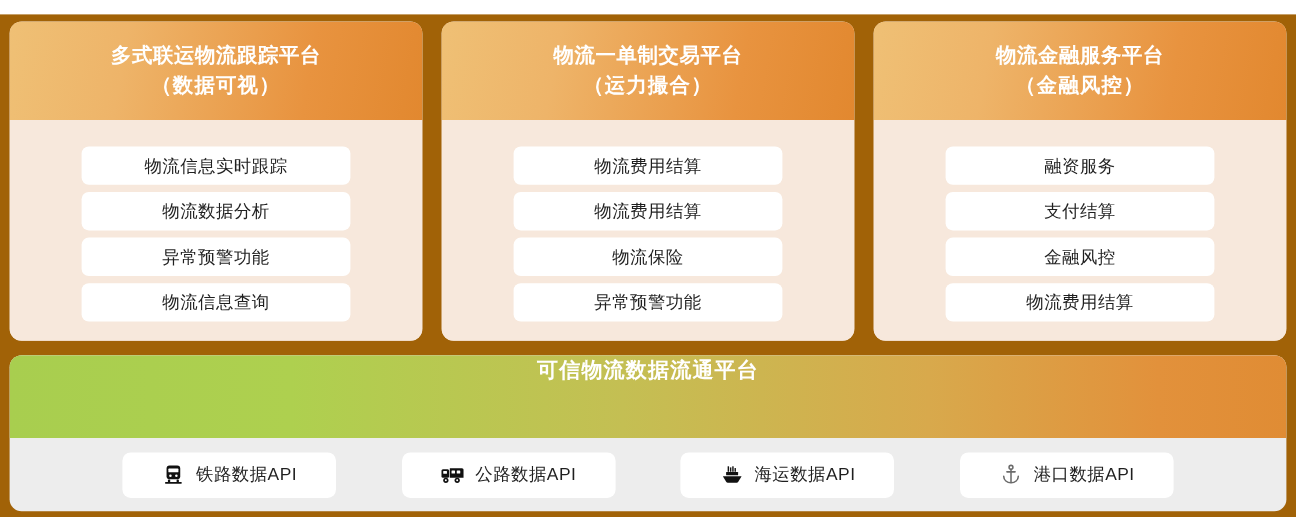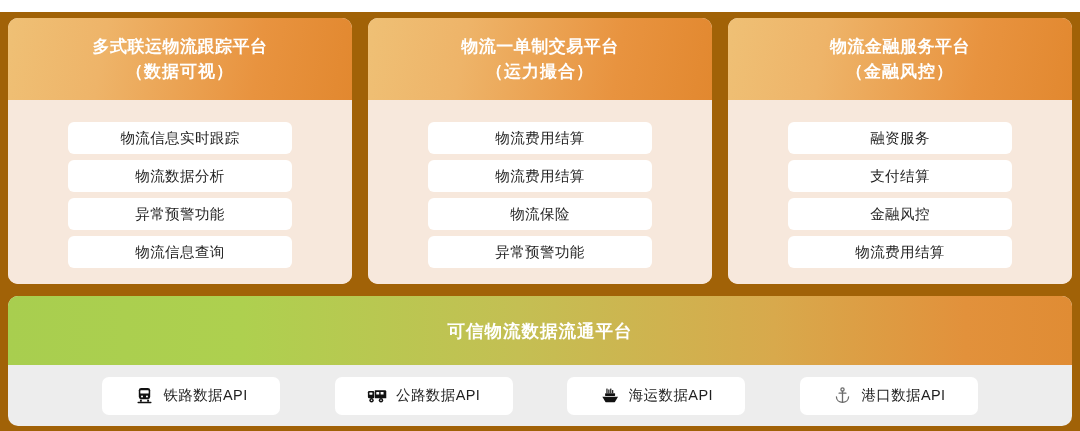--- a/index.html
+++ b/index.html
@@ -88,21 +88,21 @@
     border-radius: 10px;
     overflow: hidden;
     background: #ededed;
     display: flex;
     flex-direction: column;
   }
   .exchange-banner {
     height: 69px;
     flex: 0 0 69px;
     display: flex;
-    align-items: center;
+    align-items: flex-start;
     justify-content: center;
     color: #ffffff;
     font-weight: bold;
     font-size: 17.5px;
     letter-spacing: 1px;
     background: linear-gradient(90deg, #a8ce4f 0%, #aed04f 22%, #c4bf53 48%, #d8a94c 72%, #e2913b 90%, #e08c34 100%);
   }
   .api-row {
     flex: 1 1 auto;
     display: flex;

